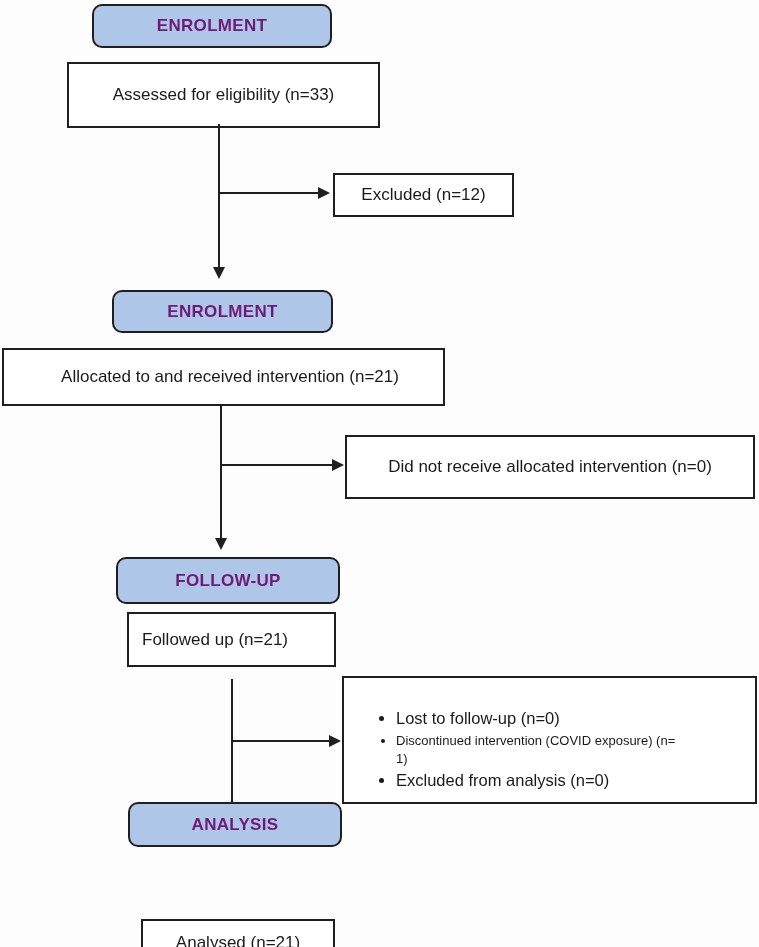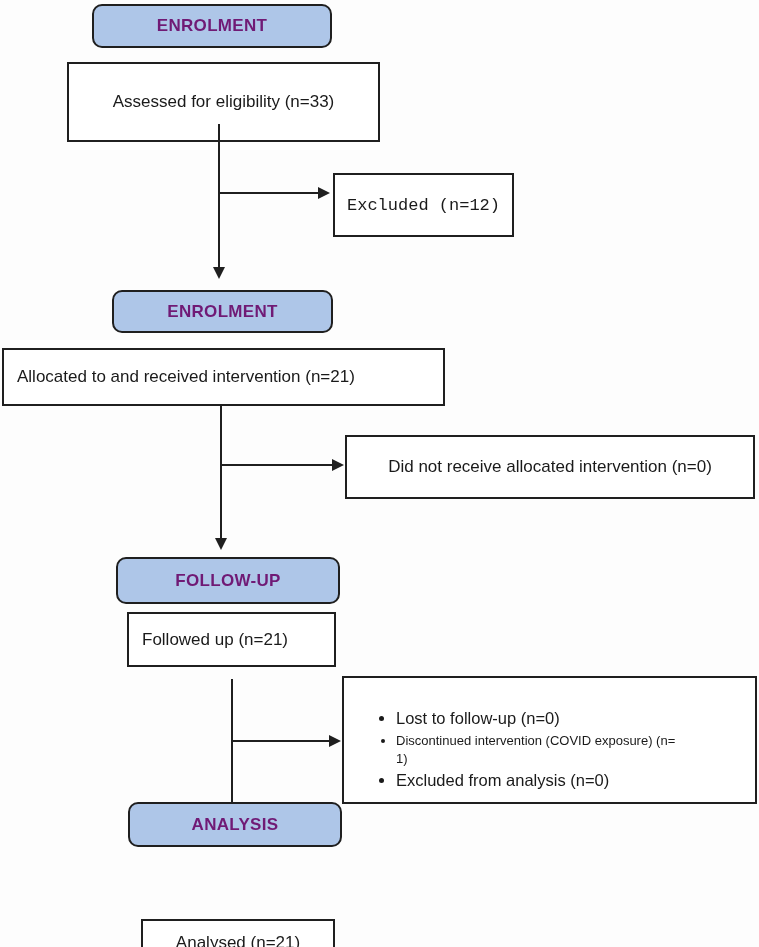--- a/index.html
+++ b/index.html
@@ -60,38 +60,38 @@
 </style>
 </head>
 <body>
 
 <div class="canvas">
 
   <div class="stage" style="left:92px;top:4px;width:240px;height:44px;">
     <span>ENROLMENT</span>
   </div>
 
-  <div class="box" style="left:67px;top:62px;width:313px;height:80px;align-items:center;">
+  <div class="box" style="left:67px;top:62px;width:313px;height:66px;align-items:center;">
     <span>Assessed for eligibility (n=33)</span>
   </div>
 
   <div class="vline" style="left:218px;top:124px;height:143px;"></div>
   <div class="head-down" style="left:213px;top:267px;"></div>
   <div class="hline" style="left:219px;top:192px;width:99px;"></div>
   <div class="head-right" style="left:318px;top:187px;"></div>
 
-  <div class="box" style="left:333px;top:173px;width:181px;height:64px;font-family:Liberation Mono, monospace;">
+  <div class="box" style="left:333px;top:173px;width:181px;height:44px;">
     <span>Excluded (n=12)</span>
   </div>
 
   <div class="stage" style="left:112px;top:290px;width:221px;height:43px;">
     <span>ENROLMENT</span>
   </div>
 
-  <div class="box left-align" style="left:2px;top:348px;width:443px;height:58px;">
+  <div class="box left-align" style="left:2px;top:348px;width:443px;height:58px;justify-content:center;">
     <span>Allocated to and received intervention (n=21)</span>
   </div>
 
   <div class="vline" style="left:220px;top:406px;height:132px;"></div>
   <div class="head-down" style="left:215px;top:538px;"></div>
   <div class="hline" style="left:221px;top:464px;width:111px;"></div>
   <div class="head-right" style="left:332px;top:459px;"></div>
 
   <div class="box" style="left:345px;top:435px;width:410px;height:64px;">
     <span>Did not receive allocated intervention (n=0)</span>

